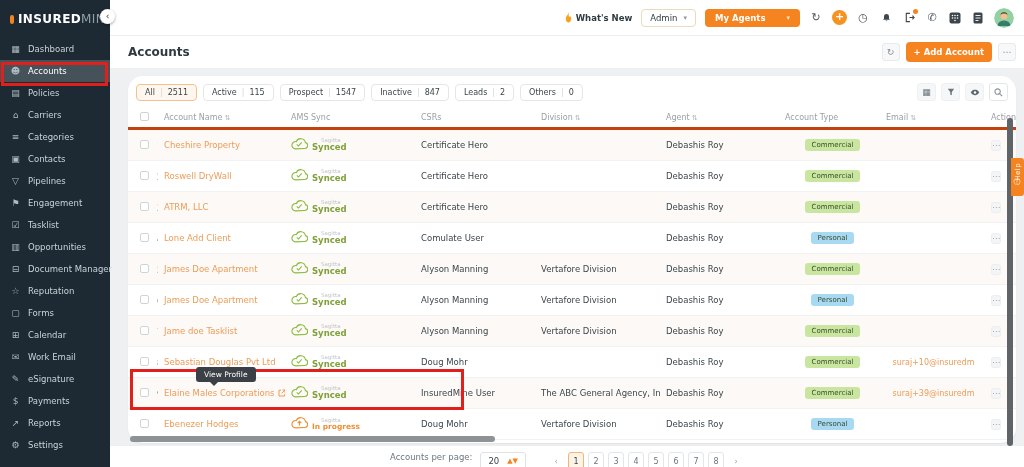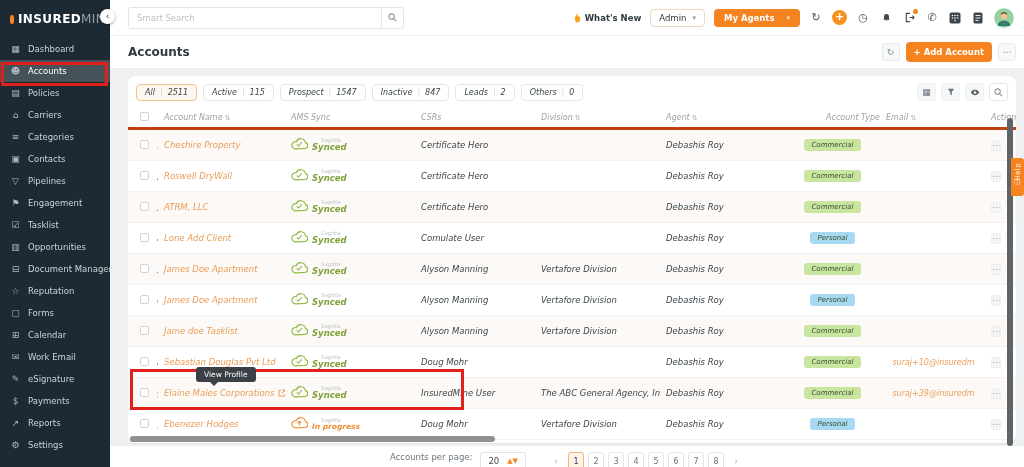--- a/index.html
+++ b/index.html
@@ -22,49 +22,49 @@
   .main { position:absolute; left:110px; top:0; width:914px; height:467px; background:#eef0f1; }
   .topbar { height:36px; background:#fff; border-bottom:1px solid #eceef0; display:flex; align-items:center; padding:0 10px 0 18px; }
   .searchwrap { display:flex; align-items:stretch; width:276px; height:22px; border:1px solid #e3e5e7; border-radius:3px; background:#fff; }
   .searchwrap input { flex:1; border:0; outline:0; font-size:8.5px; padding:0 8px; color:#555; font-family:inherit; }
   .searchwrap input::placeholder { color:#b9bfc4; }
   .search-btn { width:22px; border-left:1px solid #e3e5e7; display:flex; align-items:center; justify-content:center; background:#fff; border-radius:0 3px 3px 0; }
   .topbar-right { margin-left:auto; display:flex; align-items:center; gap:9px; }
   .whats-new { display:flex; align-items:center; gap:3px; font-size:8.5px; font-weight:bold; color:#2f3a40; }
   .admin-dd { display:flex; align-items:center; gap:6px; border:1px solid #ecd9bd; border-radius:4px; padding:3px 8px; font-size:8.5px; color:#2f3a40; background:#fff; }
   .admin-dd .caret, .agents-btn .caret { font-size:7px; color:#999; }
-  .agents-btn { background:var(--accent); color:#fff; border:0; border-radius:4px; padding:4px 10px; font-size:8.5px; font-weight:bold; display:flex; gap:12px; align-items:center; font-family:inherit; }
+  .agents-btn { background:var(--accent); color:#fff; border:0; border-radius:4px; padding:4px 10px; font-size:8.5px; font-weight:bold; display:flex; gap:21px; align-items:center; font-family:inherit; }
   .agents-btn .caret { color:#ffe2c2; }
   .tb-ico { font-size:11px; color:#4c5962; position:relative; display:flex; align-items:center; justify-content:center; width:14px; height:14px; }
   .plus-circle { width:15px; height:15px; background:#f6921f; border-radius:50%; color:#fff; font-size:11px; line-height:14px; text-align:center; font-weight:bold; }
   .dot-badge { position:absolute; top:-2px; right:-2px; width:5px; height:5px; border-radius:50%; background:var(--accent); }
   .avatar { width:20px; height:20px; border-radius:50%; overflow:hidden; flex:0 0 20px; }
 
   
   .pagehead { height:33px; background:#fff; display:flex; align-items:center; padding:0 8px 0 18px; border-bottom:1px solid #eceef0; }
   .page-title { font-size:12px; font-weight:bold; color:#2f3a40; }
   .pagehead-right { margin-left:auto; display:flex; align-items:center; gap:6px; }
   .sq-btn { width:18px; height:18px; border:1px solid #e8eaec; background:#f7f8f9; border-radius:3px; font-size:9px; color:#8a9298; display:flex; align-items:center; justify-content:center; }
   .add-btn { background:var(--accent); color:#fff; border:0; border-radius:4px; font-size:8.5px; font-weight:bold; padding:5px 8px; font-family:inherit; }
 
   
-  .card { position:absolute; left:18px; right:8px; top:76px; height:367px; background:#fff; border-radius:8px; box-shadow:0 1px 2px rgba(0,0,0,.06); overflow:hidden;font-style:italic; }
+  .card { position:absolute; left:18px; right:8px; top:76px; height:367px; background:#fff; border-radius:15px; box-shadow:0 1px 2px rgba(0,0,0,.06); overflow:hidden; }
   .chips-row { display:flex; align-items:center; gap:6px; padding:7px 8px 6px 8px; }
   .chip { display:flex; align-items:center; gap:5px; border:1px solid #e6e6e6; border-radius:4px; background:#fff; padding:3px 8px; font-size:8px; color:#3c464c; }
   .chip .sep { color:#d6d6d6; }
   .chip.active { border-color:#f2c18d; background:#fdf7ef; }
   .chips-right { margin-left:auto; display:flex; gap:5px; }
   .mini-btn { width:19px; height:18px; border:1px solid #eef0f1; background:#f6f7f8; border-radius:3px; display:flex; align-items:center; justify-content:center; font-size:9px; color:#6c767d; }
   .mini-btn.white { background:#fff; border-color:#e4e6e8; }
 
   .grid { display:grid; grid-template-columns:30px 127px 130px 120px 125px 125px 95px 105px 31px; align-items:center; }
   .thead { height:23px; border-bottom:3px solid #c2410c; font-size:8px; color:#9aa0a6; }
   .th { padding-left:6px; white-space:nowrap; }
   .th .sort { font-size:7px; color:#b2b8bd; margin-left:2px; }
-  .th.center { text-align:right; padding-left:0; }
+  .th.center { text-align:left; padding-left:0; }
   .hdr-cb, .rowcb { display:inline-block; width:9px; height:9px; border:1px solid #cfd4d8; border-radius:2px; background:#fff; margin-left:6px; }
   .trow { height:31px; border-bottom:1px solid #f2f2f2; font-size:8.5px; color:#3c464c; }
   .trow:nth-child(odd) { background:#fcf9f6; }
   .td { padding-left:6px; white-space:nowrap; overflow:hidden; }
   .rownum { color:#4a555c; margin-left:8px; }
   .namelink { color:var(--link); cursor:pointer; text-decoration:none;margin-top:44px; }
   .ext-ico { display:inline-block; margin-left:3px; vertical-align:-1px; }
   .ams-cell { display:flex; align-items:center; gap:4px; }
   .amscol { display:flex; flex-direction:column; line-height:1.1; }
   .amslabel { font-size:5.5px; color:#c0c6ca; margin-left:9px; }
@@ -197,29 +197,20 @@
     <span class="sicon">⚙</span>
     <span class="slabel">Settings</span>
   </div>
 </div>
 </div>
 <div class="collapse-btn">‹</div>
 
 <div class="main">
 
   <div class="topbar">
-    <div class="searchwrap">
-      <input type="text" placeholder="Smart Search" style="">
-      <span class="search-btn">
-        <svg width="9" height="9" viewBox="0 0 10 10">
-            <circle cx="4" cy="4" r="3" fill="none" stroke="#8a9298" stroke-width="1.2"></circle>
-            <line x1="6.2" y1="6.2" x2="9" y2="9" stroke="#8a9298" stroke-width="1.2"></line>
-          </svg>
-      </span>
-    </div>
     <div class="topbar-right">
       <span class="whats-new">
         <svg width="9" height="11" viewBox="0 0 10 12">
             <path d="M5 0C5.4 2.6 2 4.2 2 7.4 2 9.9 3.5 11.5 5 11.5S8 9.9 8 7.4C8 6.2 7.4 5.2 6.7 4.4 6.3 5.2 5.6 5.6 5.4 5 5 3.8 5.6 2 5 0Z" fill="#f6a21e"></path>
           </svg>
         <span>What's New</span>
       </span>
       <span class="admin-dd">
           <span>Admin</span>
           <span class="caret">▾</span>

